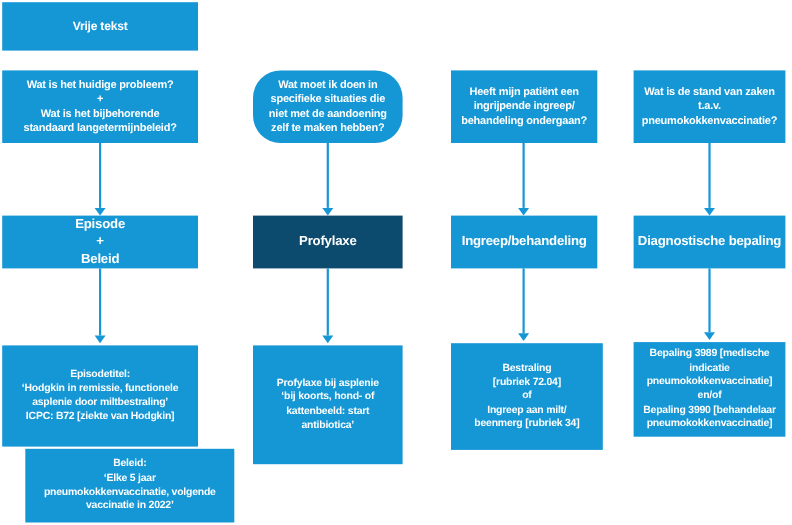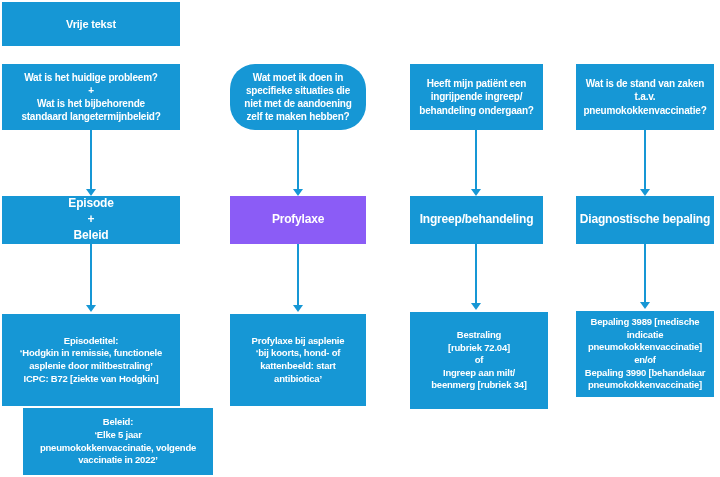--- a/index.html
+++ b/index.html
@@ -92,21 +92,21 @@
   <div class="arrow" style="left:640px; top:130px; height:66px;">
     <div class="line" style="background: rgb(22, 151, 213);"></div>
     <div class="head" style="border-top-color: rgb(22, 151, 213);"></div>
   </div>
 
   <div class="box category" style="left: 2px; top: 196px; width: 178px; height: 48px; background: rgb(22, 151, 213); color: rgb(255, 255, 255);">
     <span>Episode
 +
 Beleid</span>
   </div>
-  <div class="box category" style="left: 230px; top: 196px; width: 136px; height: 48px; background: #8b5cf6; color: rgb(255, 255, 255);">
+  <div class="box category" style="left: 230px; top: 196px; width: 136px; height: 48px; background: #0c4a6e; color: rgb(255, 255, 255);">
     <span>Profylaxe</span>
   </div>
   <div class="box category" style="left: 410px; top: 196px; width: 133px; height: 48px; background: rgb(22, 151, 213); color: rgb(255, 255, 255);">
     <span>Ingreep/behandeling</span>
   </div>
   <div class="box category" style="left: 576px; top: 196px; width: 138px; height: 48px; background: rgb(22, 151, 213); color: rgb(255, 255, 255);">
     <span>Diagnostische bepaling</span>
   </div>
 
   <div class="arrow" style="left:86px; top:244px; height:68px;">
@@ -125,21 +125,21 @@
     <div class="line" style="background: rgb(22, 151, 213);"></div>
     <div class="head" style="border-top-color: rgb(22, 151, 213);"></div>
   </div>
 
   <div class="box detail" style="left: 2px; top: 314px; width: 178px; height: 92px; background: rgb(22, 151, 213); color: rgb(255, 255, 255);">
     <span>Episodetitel:
 ‘Hodgkin in remissie, functionele
 asplenie door miltbestraling’
 ICPC: B72 [ziekte van Hodgkin]</span>
   </div>
-  <div class="box detail" style="left: 230px; top: 314px; width: 136px; height: 92px; background: rgb(22, 151, 213); color: rgb(255, 255, 255);">
+  <div class="box detail" style="left: 230px; top: 314px; width: 136px; height: 108px; background: rgb(22, 151, 213); color: rgb(255, 255, 255);">
     <span>Profylaxe bij asplenie
 ‘bij koorts, hond- of
 kattenbeeld: start
 antibiotica’</span>
   </div>
   <div class="box detail" style="left: 410px; top: 312px; width: 138px; height: 97px; background: rgb(22, 151, 213); color: rgb(255, 255, 255);">
     <span>Bestraling
 [rubriek 72.04]
 of
 Ingreep aan milt/

